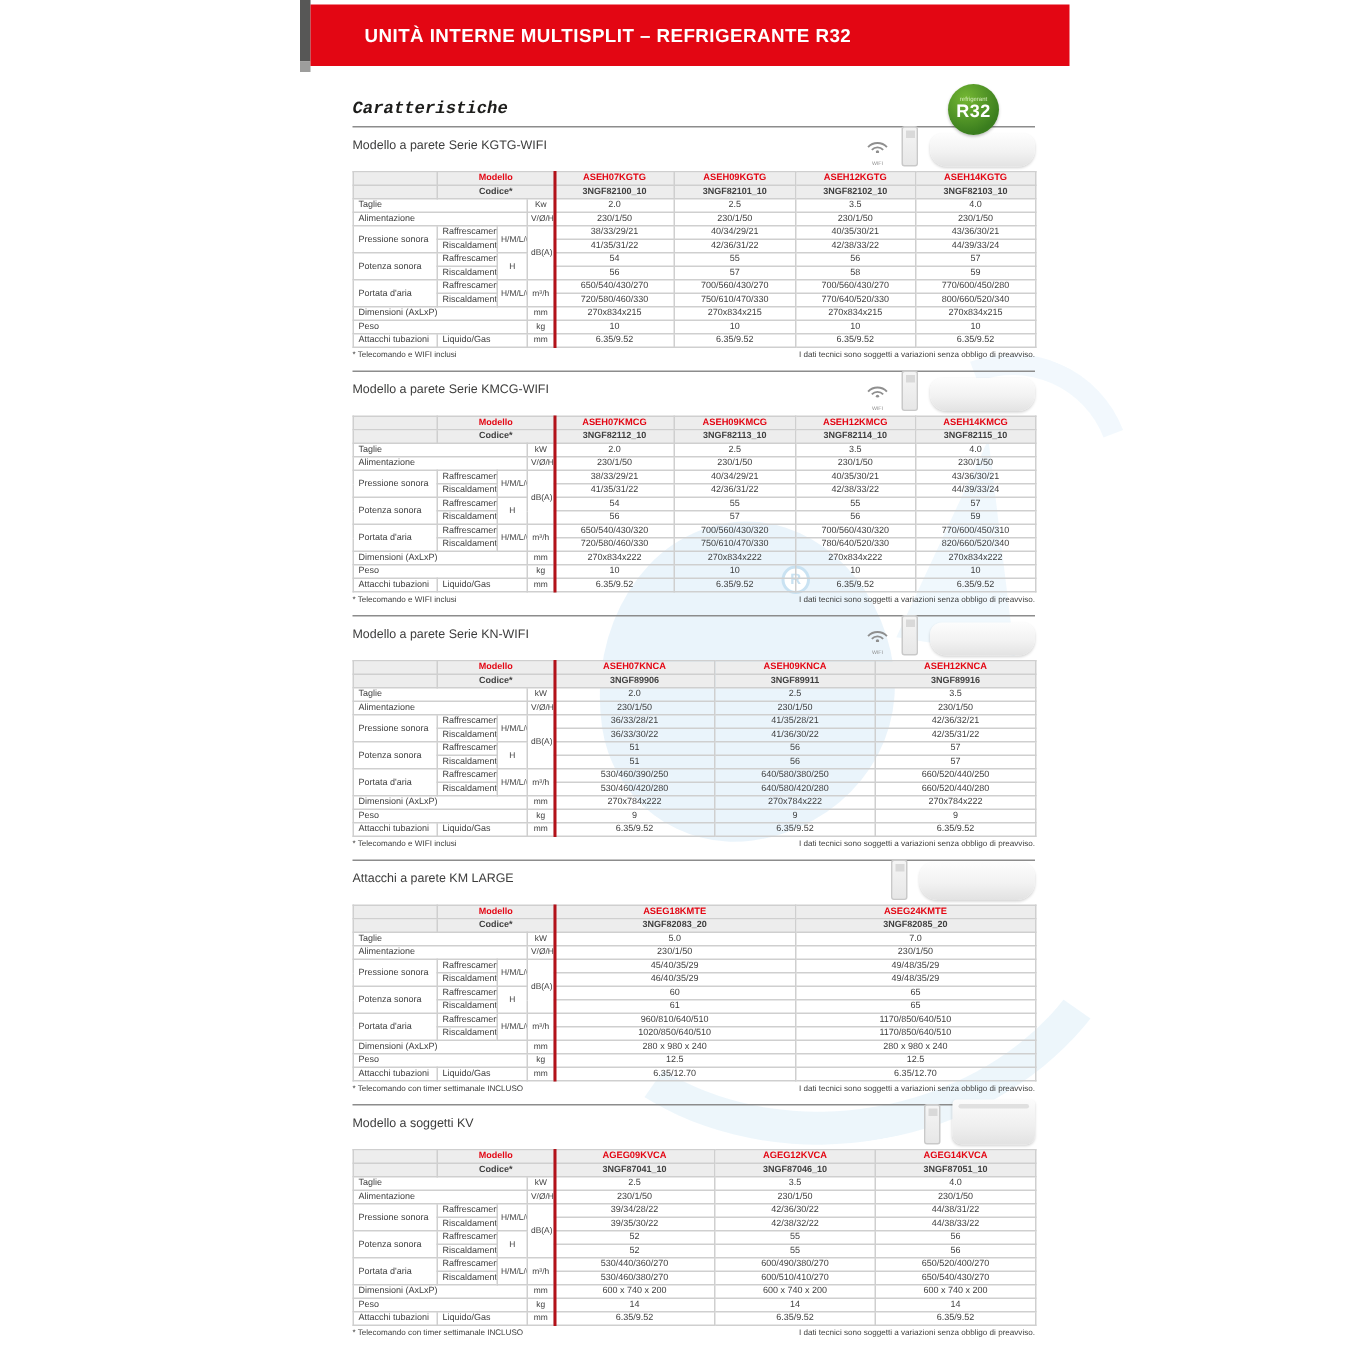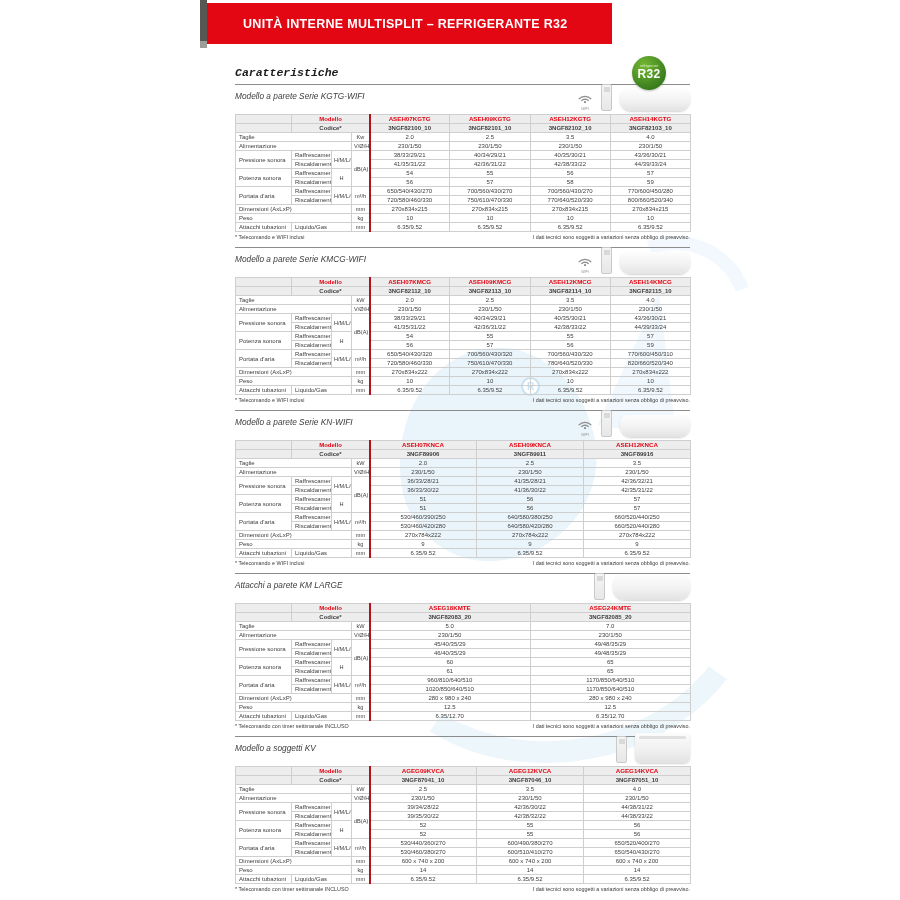--- a/index.html
+++ b/index.html
@@ -3,21 +3,21 @@
 <meta charset="utf-8">
 <style>
   html,body{margin:0;padding:0;}
   body{
     width:900px;height:900px;position:relative;background:#ffffff;
     font-family:"Liberation Sans", sans-serif;overflow:hidden;color:#3c3c3b;
   }
   
   .dark-strip{position:absolute;left:200px;top:0;width:7px;height:41px;background:#575756;}
   .strip-foot{position:absolute;left:200px;top:41px;width:7px;height:7px;background:#9d9d9c;}
-  .banner{position:absolute;left:207px;top:3px;width:405px;height:41px;background:#e30613;
+  .banner{position:absolute;left:207px;top:3px;width:506px;height:41px;background:#e30613;
     display:flex;align-items:center;box-sizing:border-box;padding-left:36px;}
   .banner-title{color:#fff;font-weight:bold;font-size:12.5px;letter-spacing:.3px;}
   
   .wm{position:absolute;z-index:0;}
   .wm-drop{left:398px;top:348px;width:198px;height:212px;background:#dcedf8;opacity:.6;
     border-radius:52% 48% 55% 45%/58% 52% 48% 42%;transform:rotate(-8deg);}
   .wm-reg{left:521px;top:377px;width:15px;height:15px;border:2px solid #c9e2f2;border-radius:50%;
     background:#fff;color:#c9e2f2;font-size:10px;font-weight:bold;line-height:15px;text-align:center;}
   .wm-tri{left:608px;top:292px;width:0;height:0;border-left:40px solid transparent;
     border-right:40px solid transparent;border-bottom:140px solid #e4f2fb;opacity:.55;transform:rotate(9deg);}
@@ -32,21 +32,21 @@
   .caratteristiche{font-size:11.5px;font-weight:bold;font-style:italic;color:#1d1d1b;
     padding-top:6px;margin:0 0 5px 0;font-family:Liberation Mono, monospace;}
   .r32-badge{position:absolute;right:24px;top:-4px;width:34px;height:34px;border-radius:50%;
     background:radial-gradient(circle at 35% 28%, #74b733, #3a7d1e 72%);color:#fff;text-align:center;
     box-shadow:0 1px 2px rgba(0,0,0,.25);z-index:3;}
   .r32-small{font-size:4px;color:#d4ecb8;margin-top:8px;line-height:4px;}
   .r32-big{font-size:12px;font-weight:bold;line-height:13px;letter-spacing:.3px;}
   .rule{height:0;border-top:1px solid #8c8c8c;}
   
   .section{margin-bottom:6px;}
-  .sec-head{display:flex;justify-content:space-between;height:28px;font-style:italic;}
+  .sec-head{display:flex;justify-content:space-between;height:28px;}
   .sec-title{font-size:8.3px;color:#3c3c3b;margin-top:6px;}
   .sec-icons{display:flex;align-items:flex-end;gap:8px;padding-bottom:2px;}
   .wifi-wrap{text-align:center;}
   .wifi-label{font-size:3.5px;color:#8f8f8f;line-height:4px;}
   .remote-icon{width:9px;height:25px;border:1px solid #c9c9c9;border-radius:2px;
     background:linear-gradient(#f5f5f5,#e7e7e7);position:relative;}
   .remote-icon::before{content:"";position:absolute;top:2px;left:1.5px;right:1.5px;height:5px;background:#d9d9d9;}
   .unit-wall{width:70px;height:22px;border-radius:8px 8px 11px 11px;
     background:linear-gradient(180deg,#fdfdfd,#f2f2f2 55%,#e3e3e3);box-shadow:0 1px 2px rgba(0,0,0,.18);}
   .unit-wall-large{width:77px;height:25px;border-radius:9px 9px 12px 12px;

